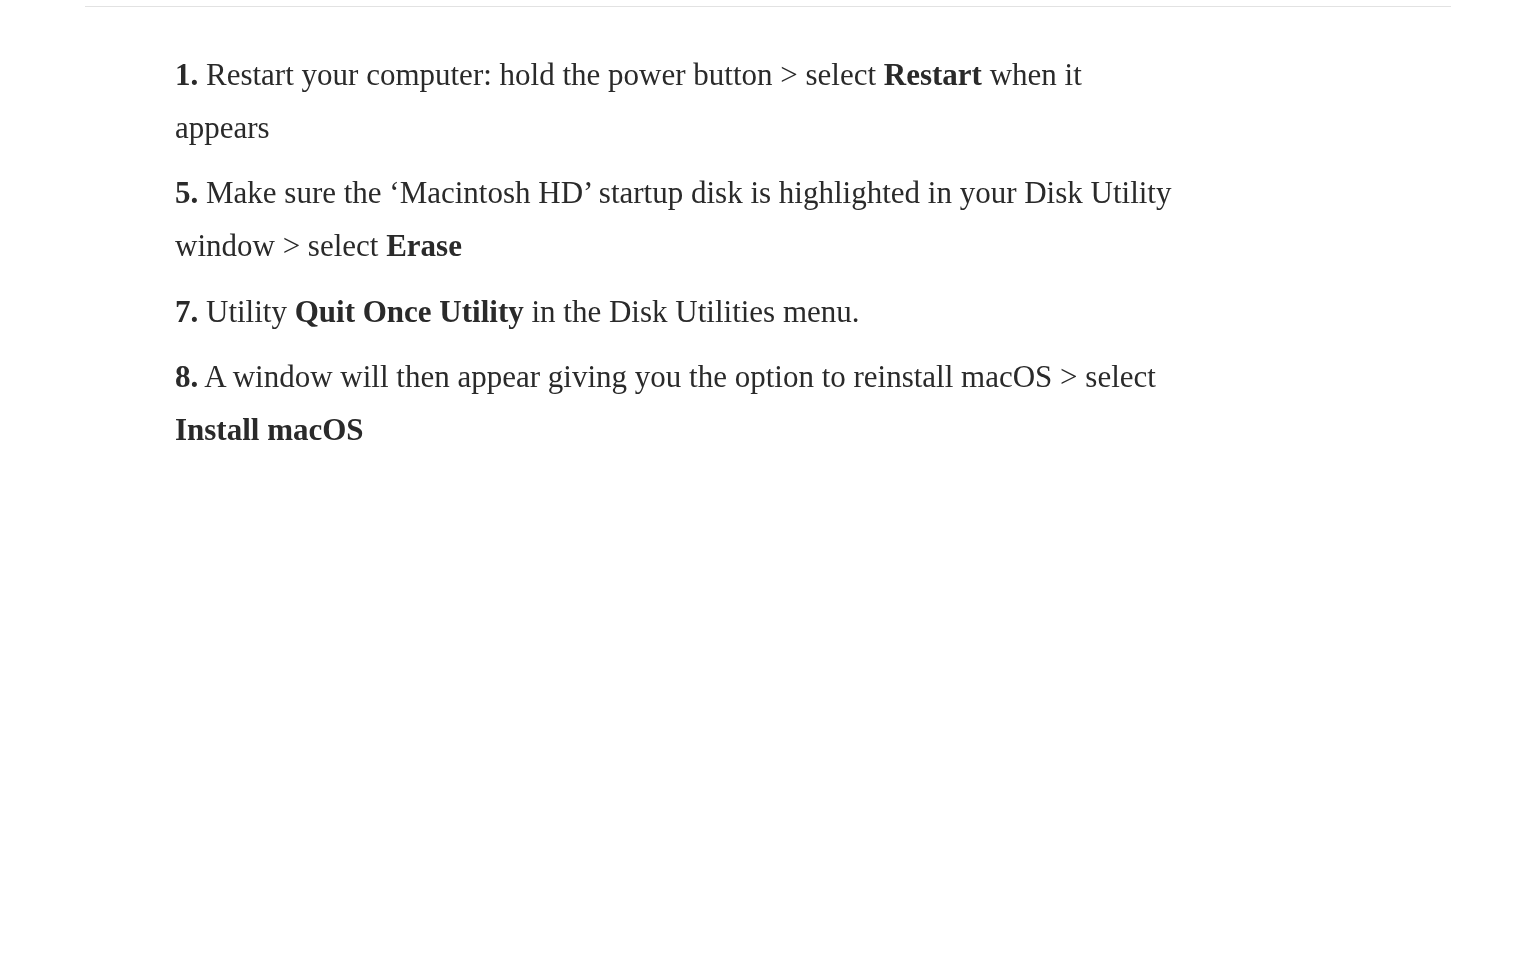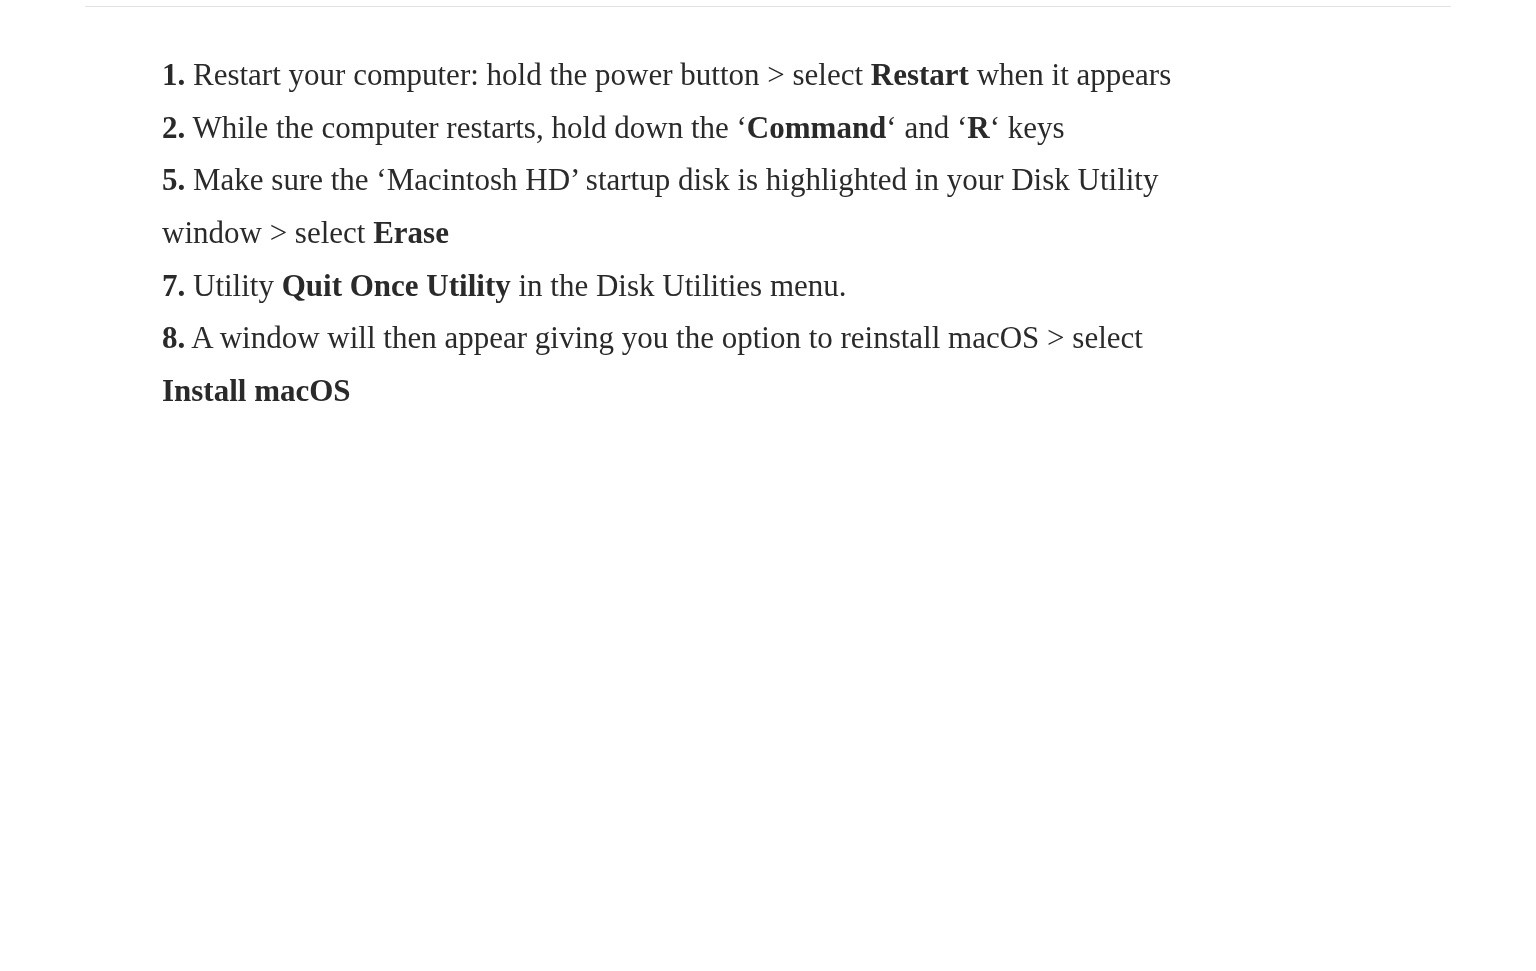--- a/index.html
+++ b/index.html
@@ -15,34 +15,33 @@
     background: #e2e2e2;
     margin: 6px 85px 0 85px;
   }
   .content {
     width: 1030px;
     margin: 42px 0 0 162px;
     font-size: 31px;
     line-height: 1.7;
   }
   .content p {
-    margin: 0;
+    margin: 13px;
     font-weight: 400;
   }
   .num {
     font-weight: 700;
   }
   strong {
     font-weight: 700;
   }
 </style>
 </head>
 <body>
 
 <div class="top-rule"></div>
 
 <div class="content">
   <p><span class="num">1.</span><span><span> Restart your computer: hold the power button &gt; select </span><strong>Restart</strong><span> when it appears</span></span></p>
-  <p><span class="num">2.</span><span><span> While the computer restarts, hold down the ‘</span><strong>Command</strong><span>‘ and ‘</span><strong>R</strong><span>‘ keys</span></span></p>
   <p><span class="num">5.</span><span><span> Make sure the ‘Macintosh HD’ startup disk is highlighted in your Disk Utility window &gt; select </span><strong>Erase</strong></span></p>
   <p><span class="num">7.</span><span><span> Utility </span><strong>Quit Once Utility</strong><span> in the Disk Utilities menu.</span></span></p>
   <p><span class="num">8.</span><span><span> A window will then appear giving you the option to reinstall macOS &gt; select </span><strong>Install macOS</strong></span></p>
 </div>
 
 </body></html>

